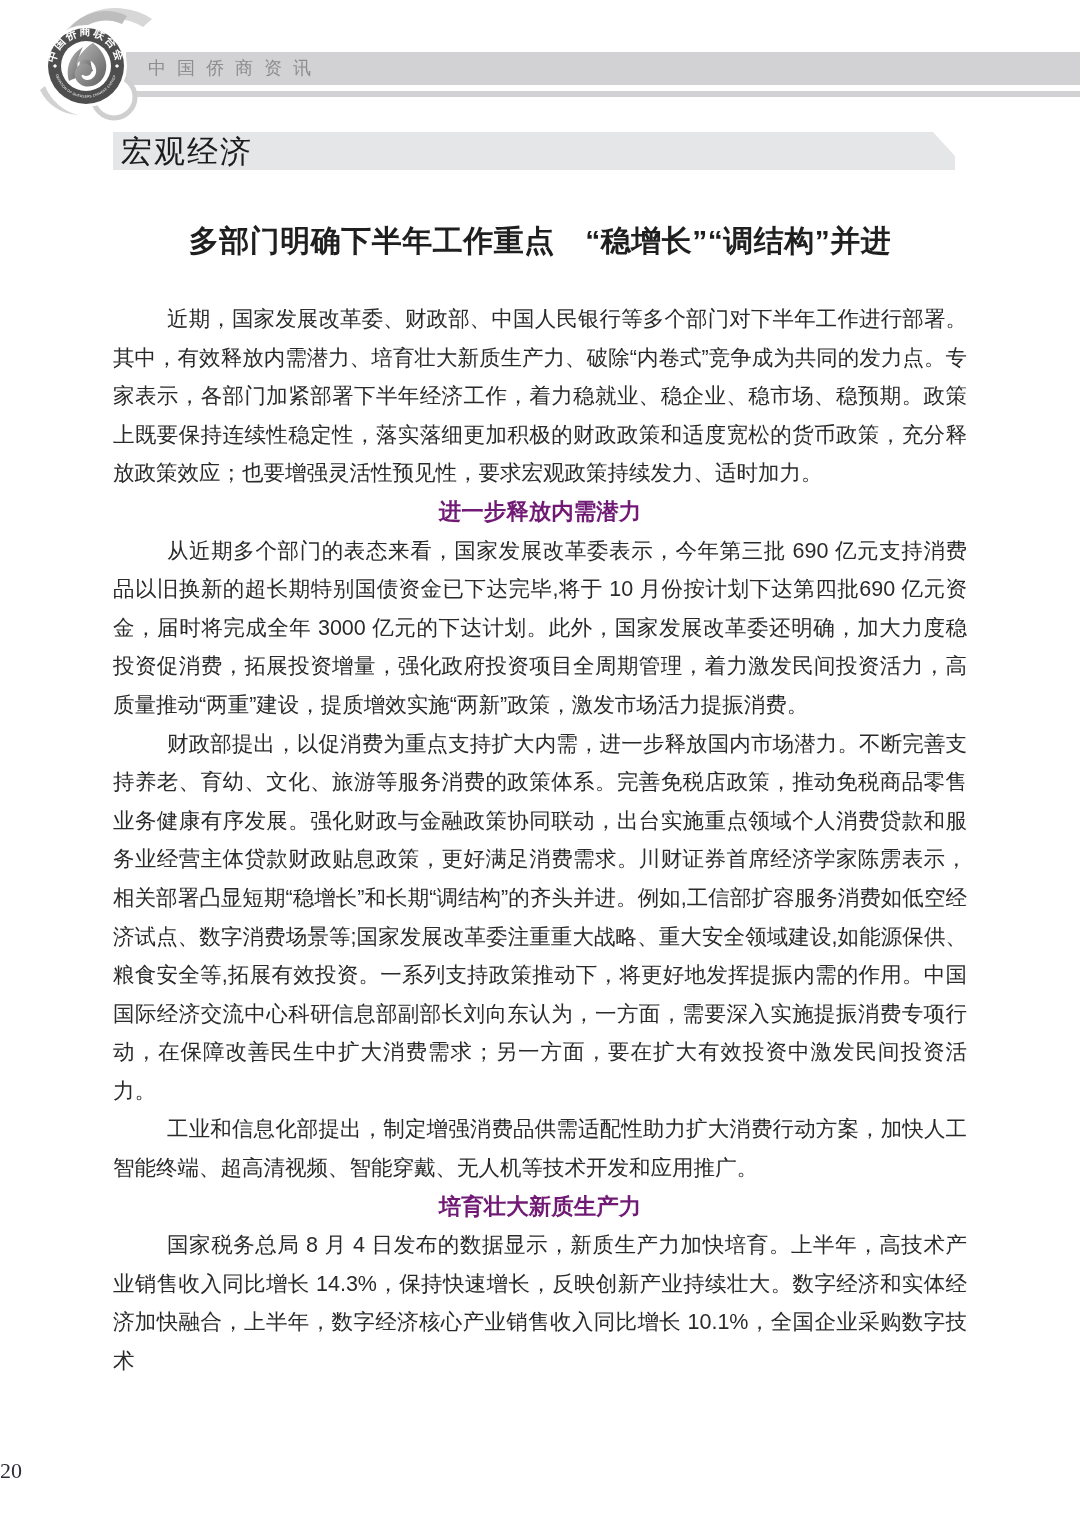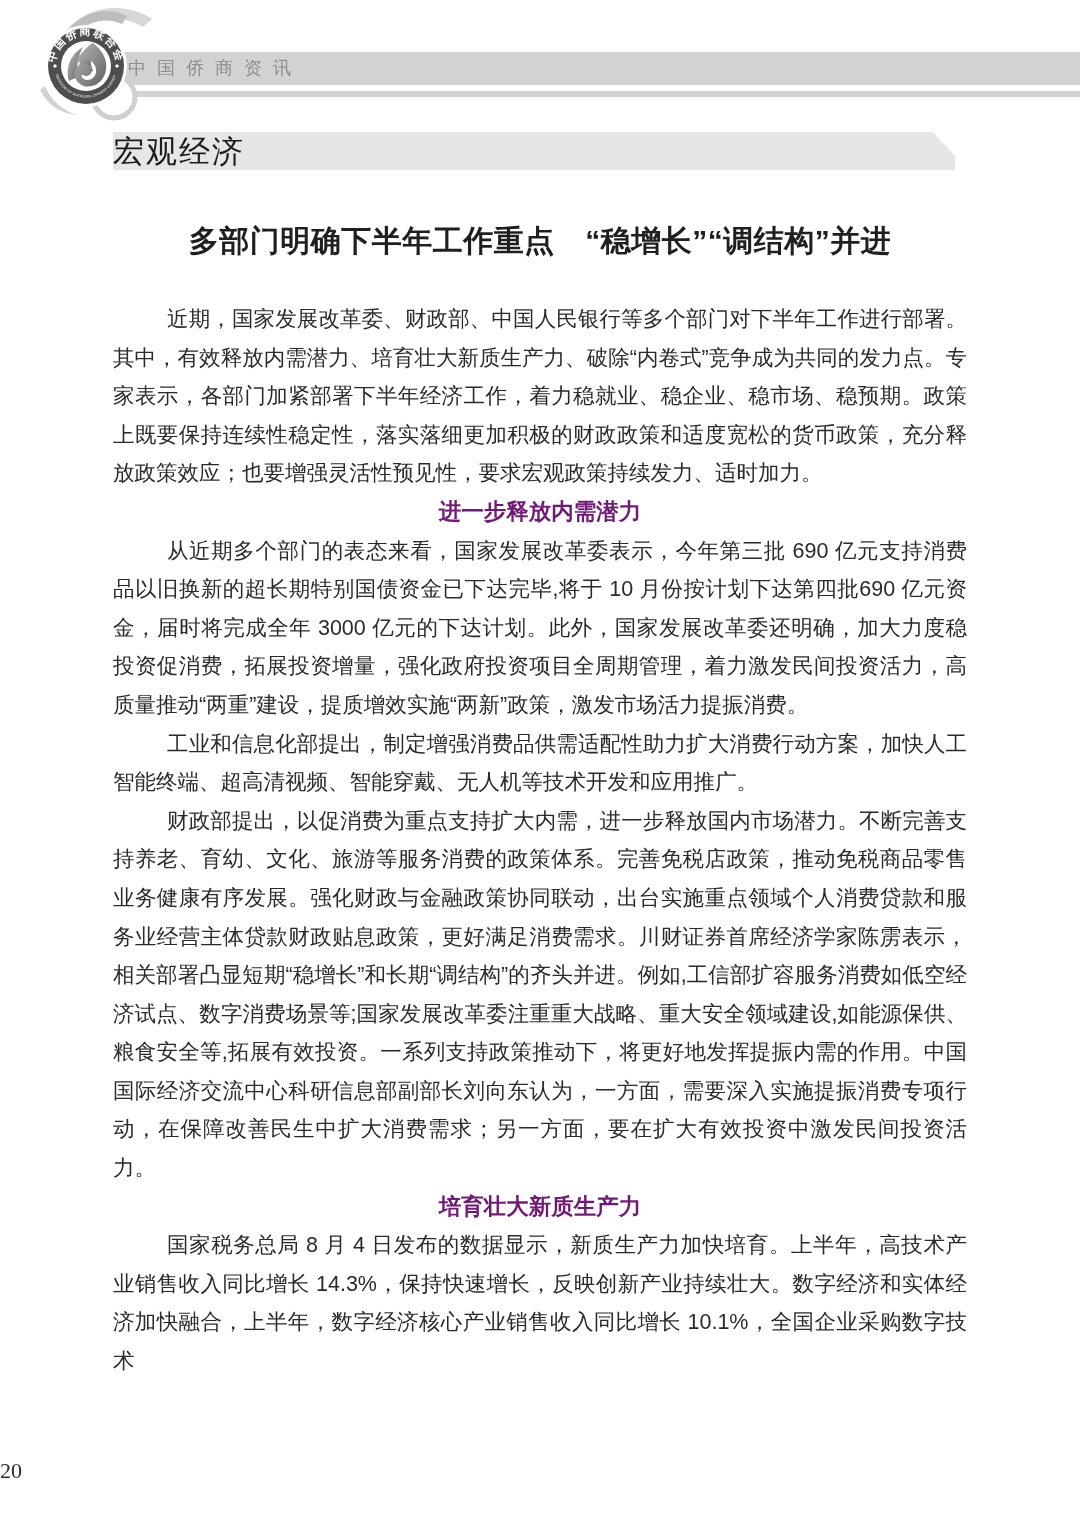--- a/index.html
+++ b/index.html
@@ -5,42 +5,42 @@
   html,body{margin:0;padding:0;}
   body{
     width:1080px;height:1525px;position:relative;background:#ffffff;
     font-family:"Liberation Sans","DejaVu Sans",sans-serif;color:#2a2a2a;
     overflow:hidden;
   }
   .page{position:absolute;inset:0;}
 
   
   .band{
-    position:absolute;left:106px;right:0;top:52px;height:33px;
+    position:absolute;left:126px;right:0;top:52px;height:33px;
     background:#d2d2d4;
   }
   .band-title{
     display:inline-block;margin-left:22px;line-height:33px;
     font-family:"Liberation Serif","DejaVu Serif",serif;
     font-size:18px;letter-spacing:11px;color:#8d8d8d;
   }
   .band-rule{
     position:absolute;left:120px;right:0;top:91px;height:6px;
     background:#d2d2d4;
   }
   .logo{position:absolute;left:26px;top:2px;width:140px;height:124px;}
 
   
   .section-strip{
     position:absolute;left:113px;top:132px;width:842px;height:38px;
     background:#e5e6e8;
     clip-path:polygon(0 0,820px 0,842px 24px,842px 38px,0 38px);
   }
   .section-strip span{
-    display:inline-block;line-height:39px;
+    display:inline-block;padding-left:8px;line-height:39px;
     font-family:"Liberation Serif","DejaVu Serif",serif;
     font-size:31px;letter-spacing:2px;color:#1c1c1c;
   }
 
   
   .content{position:absolute;left:113px;top:224px;width:854px;}
   h1.article-title{
     margin:0;font-size:30px;line-height:34px;font-weight:900;
     letter-spacing:0.5px;text-align:center;color:#1f1f1f;
   }
@@ -113,22 +113,22 @@
   <div class="section-strip">
     <span>宏观经济</span>
   </div>
 
   <main class="content">
     <h1 class="article-title">多部门明确下半年工作重点　“稳增长”“调结构”并进</h1>
     <div id="article-body">
         <p>近期，国家发展改革委、财政部、中国人民银行等多个部门对下半年工作进行部署。其中，有效释放内需潜力、培育壮大新质生产力、破除“内卷式”竞争成为共同的发力点。专家表示，各部门加紧部署下半年经济工作，着力稳就业、稳企业、稳市场、稳预期。政策上既要保持连续性稳定性，落实落细更加积极的财政政策和适度宽松的货币政策，充分释放政策效应；也要增强灵活性预见性，要求宏观政策持续发力、适时加力。</p>
         <h2>进一步释放内需潜力</h2>
         <p>从近期多个部门的表态来看，国家发展改革委表示，今年第三批 690 亿元支持消费品以旧换新的超长期特别国债资金已下达完毕,将于 10 月份按计划下达第四批690 亿元资金，届时将完成全年 3000 亿元的下达计划。此外，国家发展改革委还明确，加大力度稳投资促消费，拓展投资增量，强化政府投资项目全周期管理，着力激发民间投资活力，高质量推动“两重”建设，提质增效实施“两新”政策，激发市场活力提振消费。</p>
+        <p>财政部提出，以促消费为重点支持扩大内需，进一步释放国内市场潜力。不断完善支持养老、育幼、文化、旅游等服务消费的政策体系。完善免税店政策，推动免税商品零售业务健康有序发展。强化财政与金融政策协同联动，出台实施重点领域个人消费贷款和服务业经营主体贷款财政贴息政策，更好满足消费需求。川财证券首席经济学家陈雳表示，相关部署凸显短期“稳增长”和长期“调结构”的齐头并进。例如,工信部扩容服务消费如低空经济试点、数字消费场景等;国家发展改革委注重重大战略、重大安全领域建设,如能源保供、粮食安全等,拓展有效投资。一系列支持政策推动下，将更好地发挥提振内需的作用。中国国际经济交流中心科研信息部副部长刘向东认为，一方面，需要深入实施提振消费专项行动，在保障改善民生中扩大消费需求；另一方面，要在扩大有效投资中激发民间投资活力。</p>
         <p>工业和信息化部提出，制定增强消费品供需适配性助力扩大消费行动方案，加快人工智能终端、超高清视频、智能穿戴、无人机等技术开发和应用推广。</p>
-        <p>财政部提出，以促消费为重点支持扩大内需，进一步释放国内市场潜力。不断完善支持养老、育幼、文化、旅游等服务消费的政策体系。完善免税店政策，推动免税商品零售业务健康有序发展。强化财政与金融政策协同联动，出台实施重点领域个人消费贷款和服务业经营主体贷款财政贴息政策，更好满足消费需求。川财证券首席经济学家陈雳表示，相关部署凸显短期“稳增长”和长期“调结构”的齐头并进。例如,工信部扩容服务消费如低空经济试点、数字消费场景等;国家发展改革委注重重大战略、重大安全领域建设,如能源保供、粮食安全等,拓展有效投资。一系列支持政策推动下，将更好地发挥提振内需的作用。中国国际经济交流中心科研信息部副部长刘向东认为，一方面，需要深入实施提振消费专项行动，在保障改善民生中扩大消费需求；另一方面，要在扩大有效投资中激发民间投资活力。</p>
         <h2>培育壮大新质生产力</h2>
         <p>国家税务总局 8 月 4 日发布的数据显示，新质生产力加快培育。上半年，高技术产业销售收入同比增长 14.3%，保持快速增长，反映创新产业持续壮大。数字经济和实体经济加快融合，上半年，数字经济核心产业销售收入同比增长 10.1%，全国企业采购数字技术</p>
       </div>
   </main>
 
   <div class="footer">
     <span>20</span>
   </div>
 
 </div>

